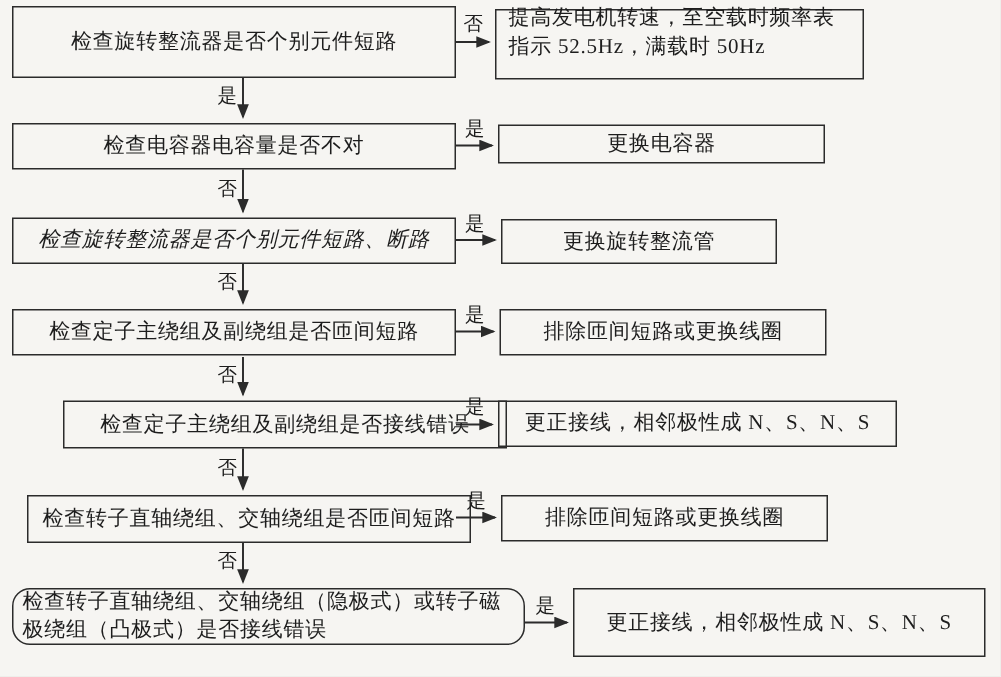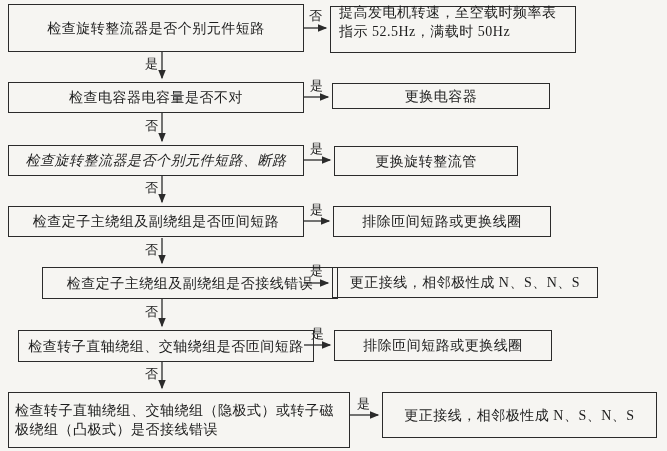--- a/index.html
+++ b/index.html
@@ -67,21 +67,21 @@
     <line x1="162" y1="299" x2="162" y2="326" marker-end="url(#ah)"></line>
     <line x1="162" y1="362" x2="162" y2="388" marker-end="url(#ah)"></line>
   </svg>
 
   <div class="box" style="left:8px; top:4px; width:296px; height:48px;">检查旋转整流器是否个别元件短路</div>
   <div class="box" style="left:8px; top:82px; width:296px; height:31px;">检查电容器电容量是否不对</div>
   <div class="box" style="left:8px; top:145px; width:296px; height:31px;font-style:italic;">检查旋转整流器是否个别元件短路、断路</div>
   <div class="box" style="left:8px; top:206px; width:296px; height:31px;">检查定子主绕组及副绕组是否匝间短路</div>
   <div class="box" style="left:8px; top:267px; width:296px; height:32px;margin-left:34px;">检查定子主绕组及副绕组是否接线错误</div>
   <div class="box" style="left:18px; top:330px; width:296px; height:32px;">检查转子直轴绕组、交轴绕组是否匝间短路</div>
-  <div class="box left-align" style="left:8px; top:392px; width:342px; height:56px; padding:0 6px; text-align:left;">检查转子直轴绕组、交轴绕组（隐极式）或转子磁极绕组（凸极式）是否接线错误</div>
+  <div class="box left-align" style="left:8px; top:392px; width:342px; height:38px; padding:0 6px; text-align:left;border-radius:12px;">检查转子直轴绕组、交轴绕组（隐极式）或转子磁极绕组（凸极式）是否接线错误</div>
 
   <div class="box left-align" style="left:330px; top:6px; width:246px; height:47px; padding:0 16px 16px 8px;">提高发电机转速，至空载时频率表指示 52.5Hz，满载时 50Hz</div>
   <div class="box" style="left:332px; top:83px; width:218px; height:26px;">更换电容器</div>
   <div class="box" style="left:334px; top:146px; width:184px; height:30px;">更换旋转整流管</div>
   <div class="box" style="left:333px; top:206px; width:218px; height:31px;">排除匝间短路或更换线圈</div>
   <div class="box" style="left:332px; top:267px; width:266px; height:31px;">更正接线，相邻极性成 N、S、N、S</div>
   <div class="box" style="left:334px; top:330px; width:218px; height:31px;">排除匝间短路或更换线圈</div>
   <div class="box" style="left:382px; top:392px; width:275px; height:46px;">更正接线，相邻极性成 N、S、N、S</div>
 
   <span class="branch-label" style="left:309px; top:9px;">否</span>

